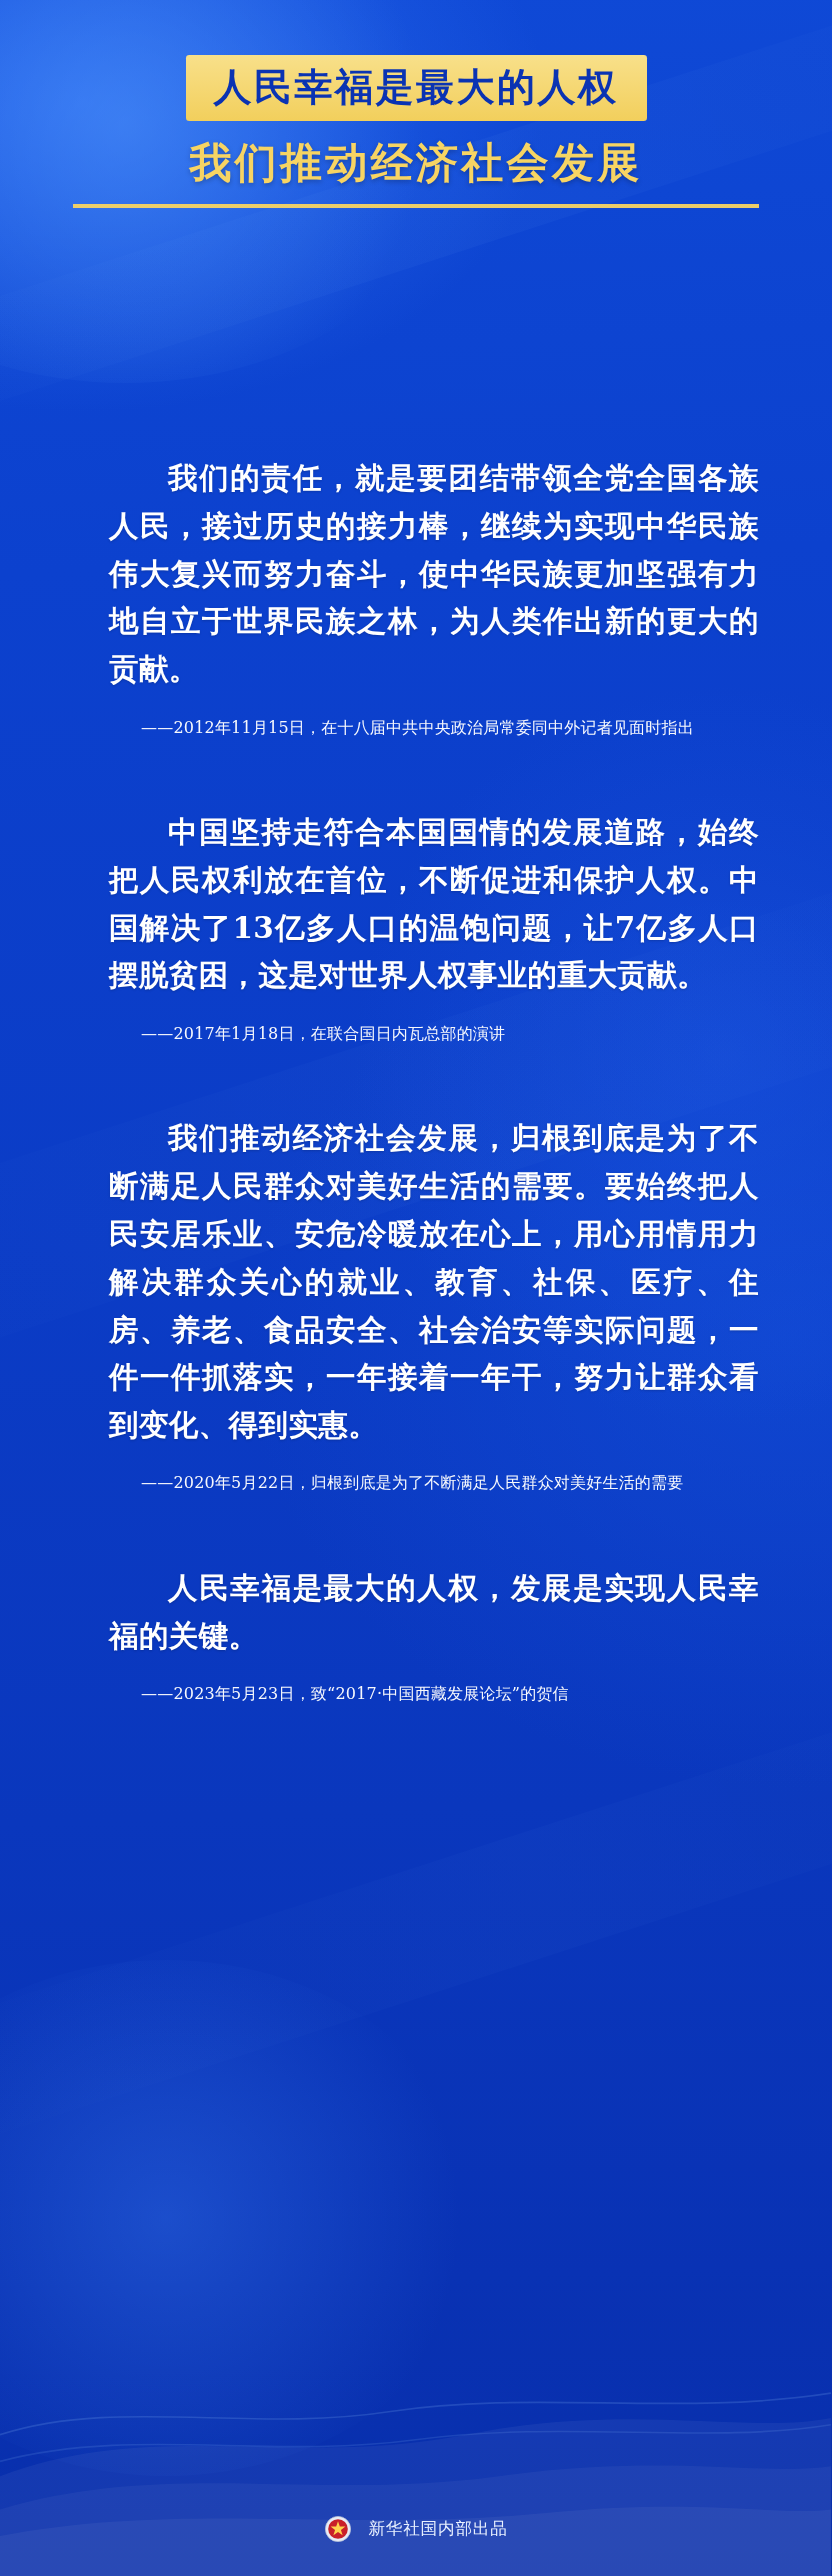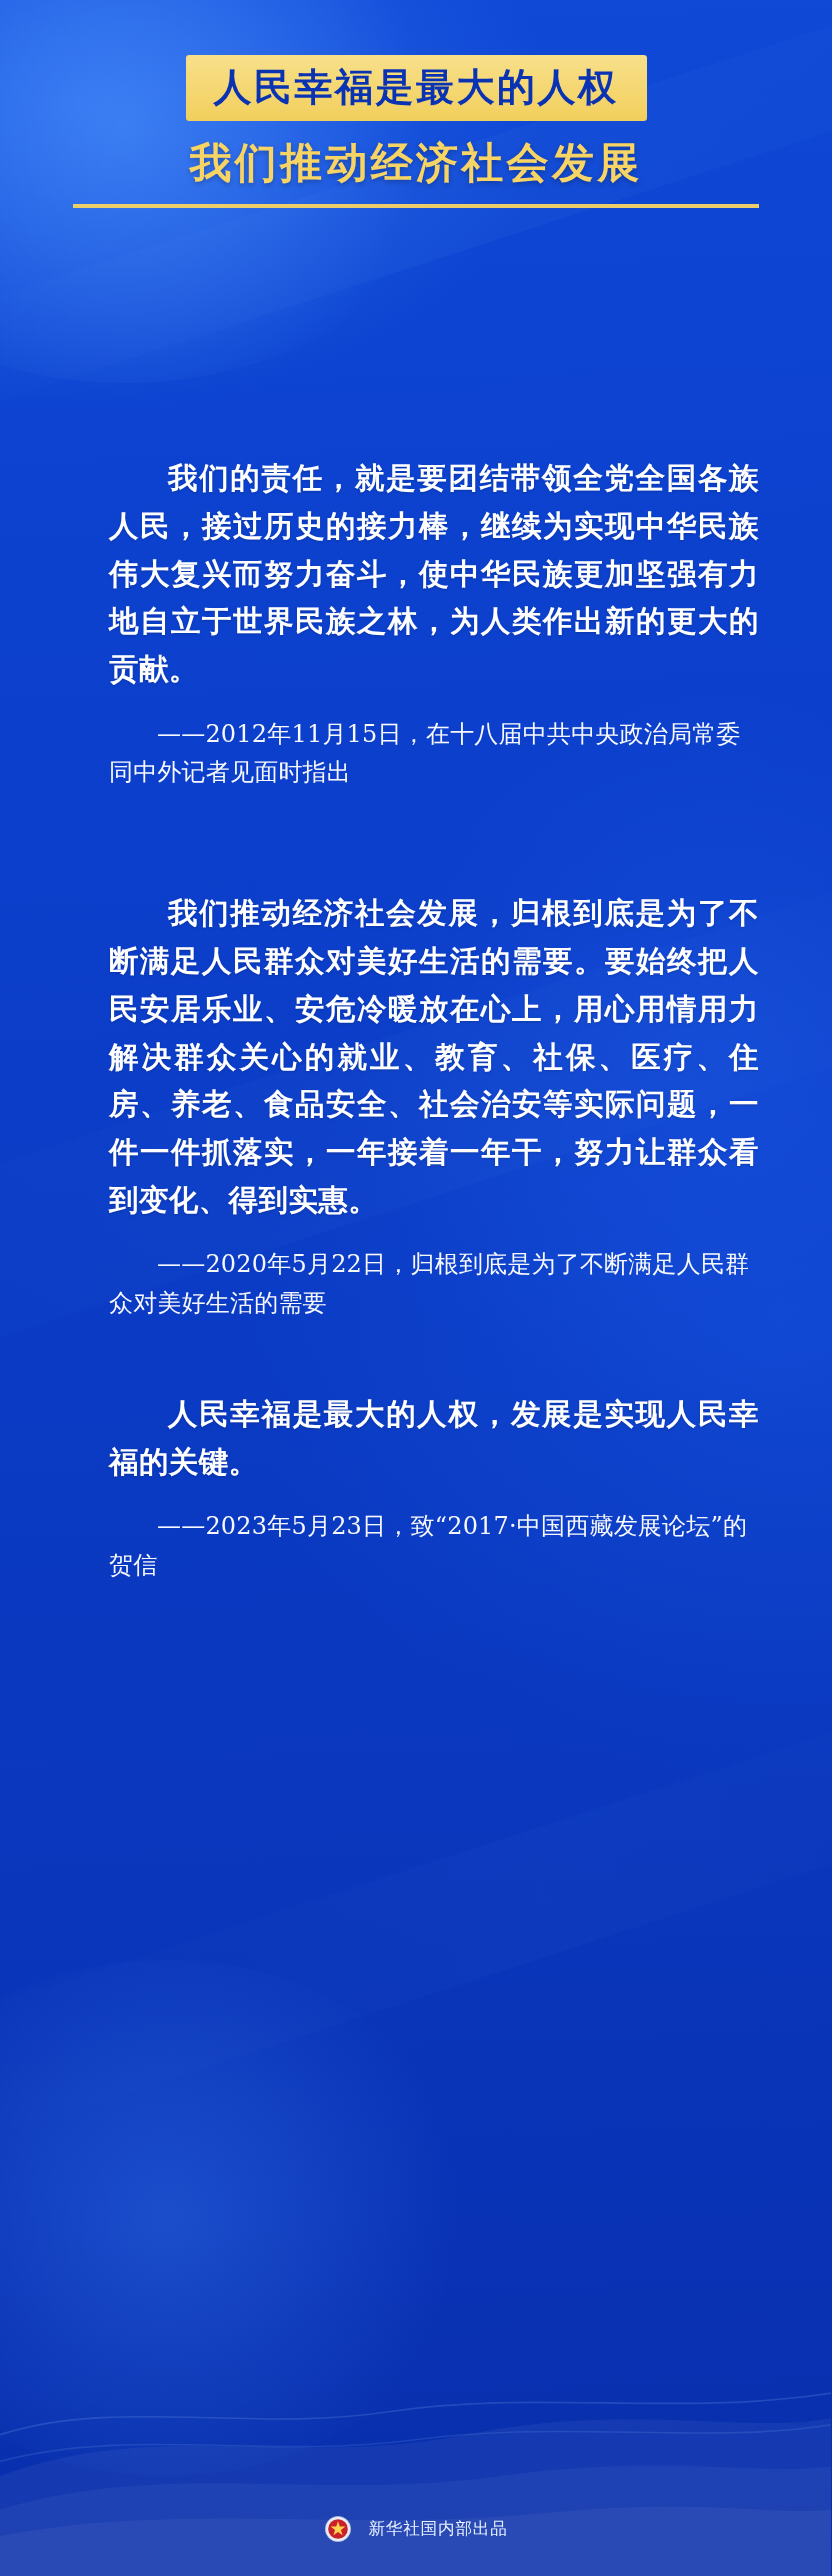--- a/index.html
+++ b/index.html
@@ -116,21 +116,21 @@
     text-justify: inter-ideograph;
     text-indent: 2em;
     font-weight: bold;
     letter-spacing: 0.4px;
     font-family: "DejaVu Serif", "Liberation Serif", serif;
     text-shadow: 0 0.8px 2.5px rgba(0,0,0,.18);
   }
 
   .quote-source {
     color: #ffffff;
-    font-size: 24px;
+    font-size: 16px;
     line-height: 1.6;
     margin-top: 21.6px;
     text-indent: 2em;
     letter-spacing: 0.2px;
     font-family: "DejaVu Serif", "Liberation Serif", serif;
     opacity: .97;
   }
 
   .gap-lg { height: 30px; }
 
@@ -180,20 +180,24 @@
 
   <div id="content">
 
     <div class="quote-block">
       <p class="quote-text">我们的责任，就是要团结带领全党全国各族人民，接过历史的接力棒，继续为实现中华民族伟大复兴而努力奋斗，使中华民族更加坚强有力地自立于世界民族之林，为人类作出新的更大的贡献。</p>
       <p class="quote-source">——2012年11月15日，在十八届中共中央政治局常委同中外记者见面时指出</p>
     </div>
 
     <div class="gap-lg"></div>
 
+    <div class="quote-block">
+      <p class="quote-text">中国坚持走符合本国国情的发展道路，始终把人民权利放在首位，不断促进和保护人权。中国解决了13亿多人口的温饱问题，让7亿多人口摆脱贫困，这是对世界人权事业的重大贡献。</p>
+      <p class="quote-source">——2017年1月18日，在联合国日内瓦总部的演讲</p>
+    </div>
 
     <div class="gap-lg"></div>
 
     <div class="quote-block">
       <p class="quote-text">我们推动经济社会发展，归根到底是为了不断满足人民群众对美好生活的需要。要始终把人民安居乐业、安危冷暖放在心上，用心用情用力解决群众关心的就业、教育、社保、医疗、住房、养老、食品安全、社会治安等实际问题，一件一件抓落实，一年接着一年干，努力让群众看到变化、得到实惠。</p>
       <p class="quote-source">——2020年5月22日，归根到底是为了不断满足人民群众对美好生活的需要</p>
     </div>
 
     <div class="gap-lg"></div>
 

